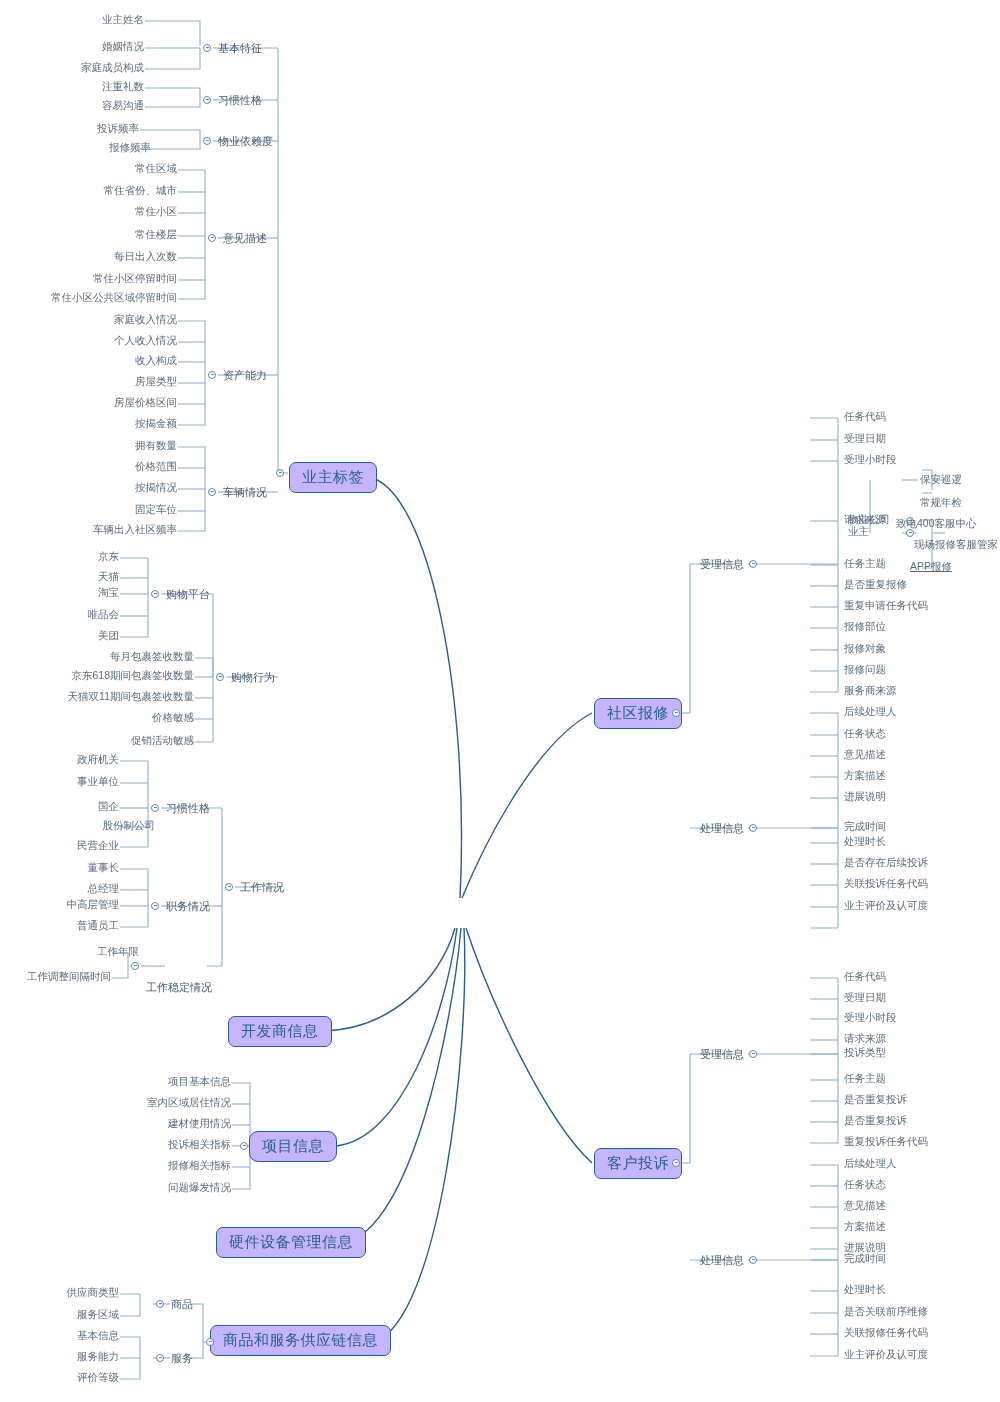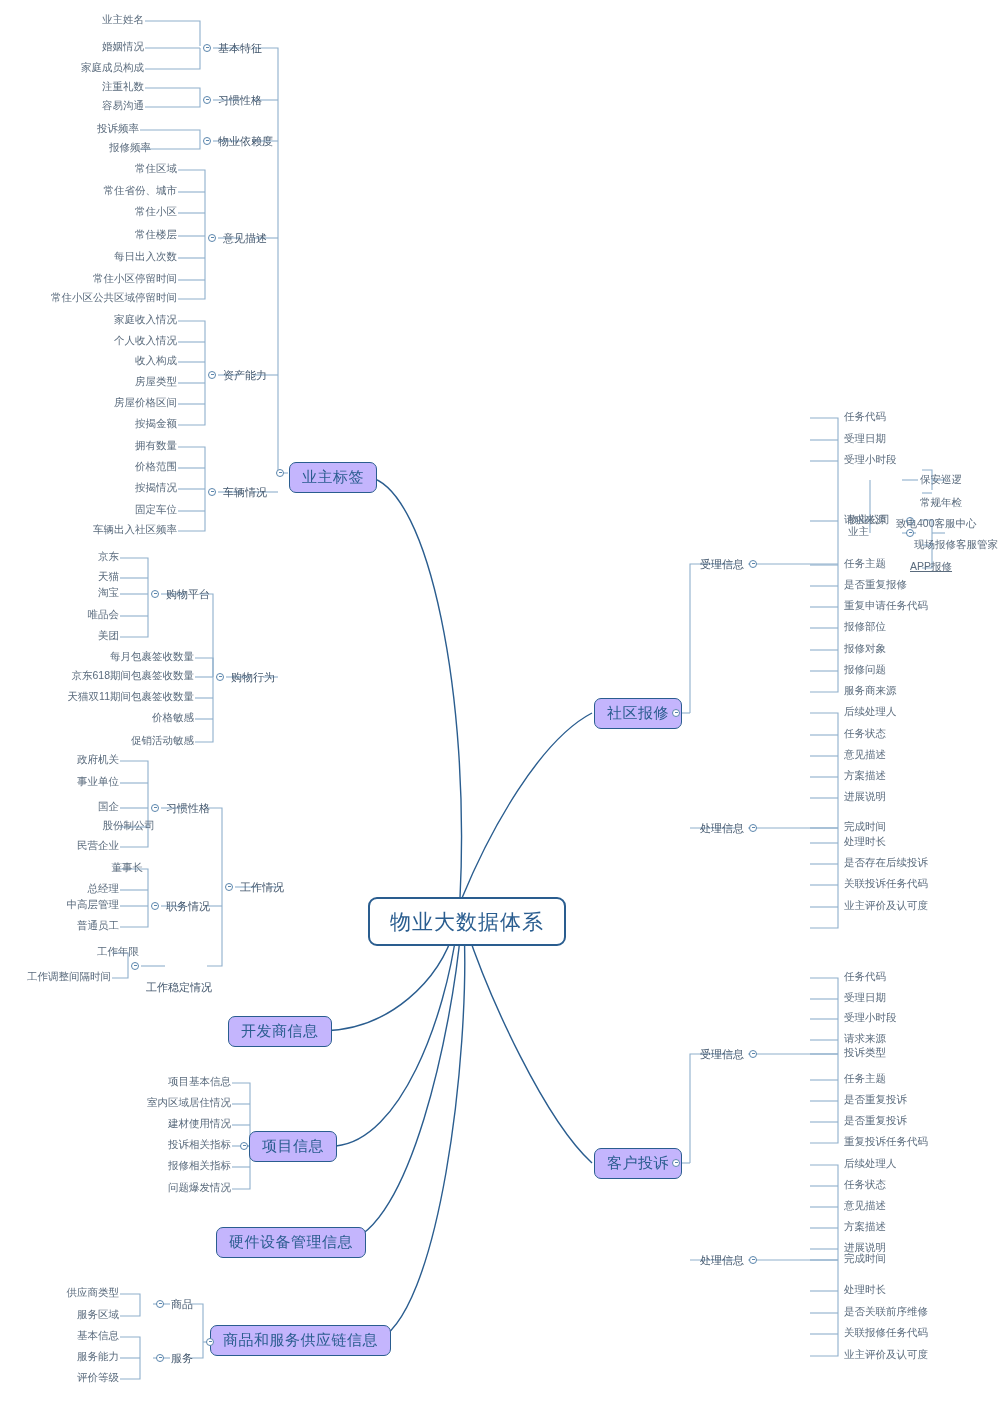--- a/index.html
+++ b/index.html
@@ -274,27 +274,26 @@
       <path d="M120,1337 L140,1337 L140,1358"></path>
       <path d="M120,1358 L140,1358"></path>
       <path d="M120,1379 L140,1379 L140,1358"></path>
       <path d="M153,1358 L170,1358"></path>
       <path d="M190,1304 L203,1304 L203,1342"></path>
       <path d="M190,1358 L203,1358 L203,1342"></path>
       <path d="M203,1342 L209,1342"></path>
     </g>
   </svg>
 
-  <div class="node root" style="left:368px; top:897px;">物业大数据体系</div>
 
   <div class="node main" style="left:289px; top:462px;">业主标签</div>
   <div class="node main" style="left:594px; top:698px;">社区报修</div>
   <div class="node main" style="left:594px; top:1148px;">客户投诉</div>
   <div class="node main" style="left:228px; top:1016px;">开发商信息</div>
-  <div class="node main" style="left:249px; top:1131px;">项目信息</div>
+  <div class="node main" style="left:249px; top:1131px;border-radius:9px;">项目信息</div>
   <div class="node main" style="left:216px; top:1227px;">硬件设备管理信息</div>
   <div class="node main" style="left:210px; top:1325px;">商品和服务供应链信息</div>
 
   <div class="node l2" style="left:216px; top:41px;">基本特征</div>
   <div class="dot" style="left:203px; top:44px;"></div>
   <div class="node l3" style="left:146px; top:14px; transform:translateX(-100%);">业主姓名</div>
   <div class="node l3" style="left:146px; top:41px; transform:translateX(-100%);">婚姻情况</div>
   <div class="node l3" style="left:146px; top:62px; transform:translateX(-100%);">家庭成员构成</div>
 
   <div class="node l2" style="left:216px; top:93px;">习惯性格</div>
@@ -353,21 +352,21 @@
   <div class="node l2" style="left:164px; top:801px;">习惯性格</div>
   <div class="dot" style="left:151px; top:804px;"></div>
   <div class="node l3" style="left:121px; top:754px; transform:translateX(-100%);">政府机关</div>
   <div class="node l3" style="left:121px; top:776px; transform:translateX(-100%);">事业单位</div>
   <div class="node l3" style="left:121px; top:801px; transform:translateX(-100%);">国企</div>
   <div class="node l3" style="left:121px; top:820px; transform:translateX(-100%);margin-left:36px;">股份制公司</div>
   <div class="node l3" style="left:121px; top:840px; transform:translateX(-100%);">民营企业</div>
 
   <div class="node l2" style="left:164px; top:899px;">职务情况</div>
   <div class="dot" style="left:151px; top:902px;"></div>
-  <div class="node l3" style="left:121px; top:862px; transform:translateX(-100%);margin-left:24px;">董事长</div>
+  <div class="node l3" style="left:121px; top:862px; transform:translateX(-100%);">董事长</div>
   <div class="node l3" style="left:121px; top:883px; transform:translateX(-100%);">总经理</div>
   <div class="node l3" style="left:121px; top:899px; transform:translateX(-100%);">中高层管理</div>
   <div class="node l3" style="left:121px; top:920px; transform:translateX(-100%);">普通员工</div>
 
   <div class="node l2" style="left:144px; top:959px;margin-top:21px;">工作稳定情况</div>
   <div class="dot" style="left:131px; top:962px;"></div>
   <div class="node l3" style="left:113px; top:946px; transform:translateX(-100%);margin-left:28px;">工作年限</div>
   <div class="node l3" style="left:113px; top:971px; transform:translateX(-100%);">工作调整间隔时间</div>
 
   <div class="node l2" style="left:238px; top:880px;">工作情况</div>

